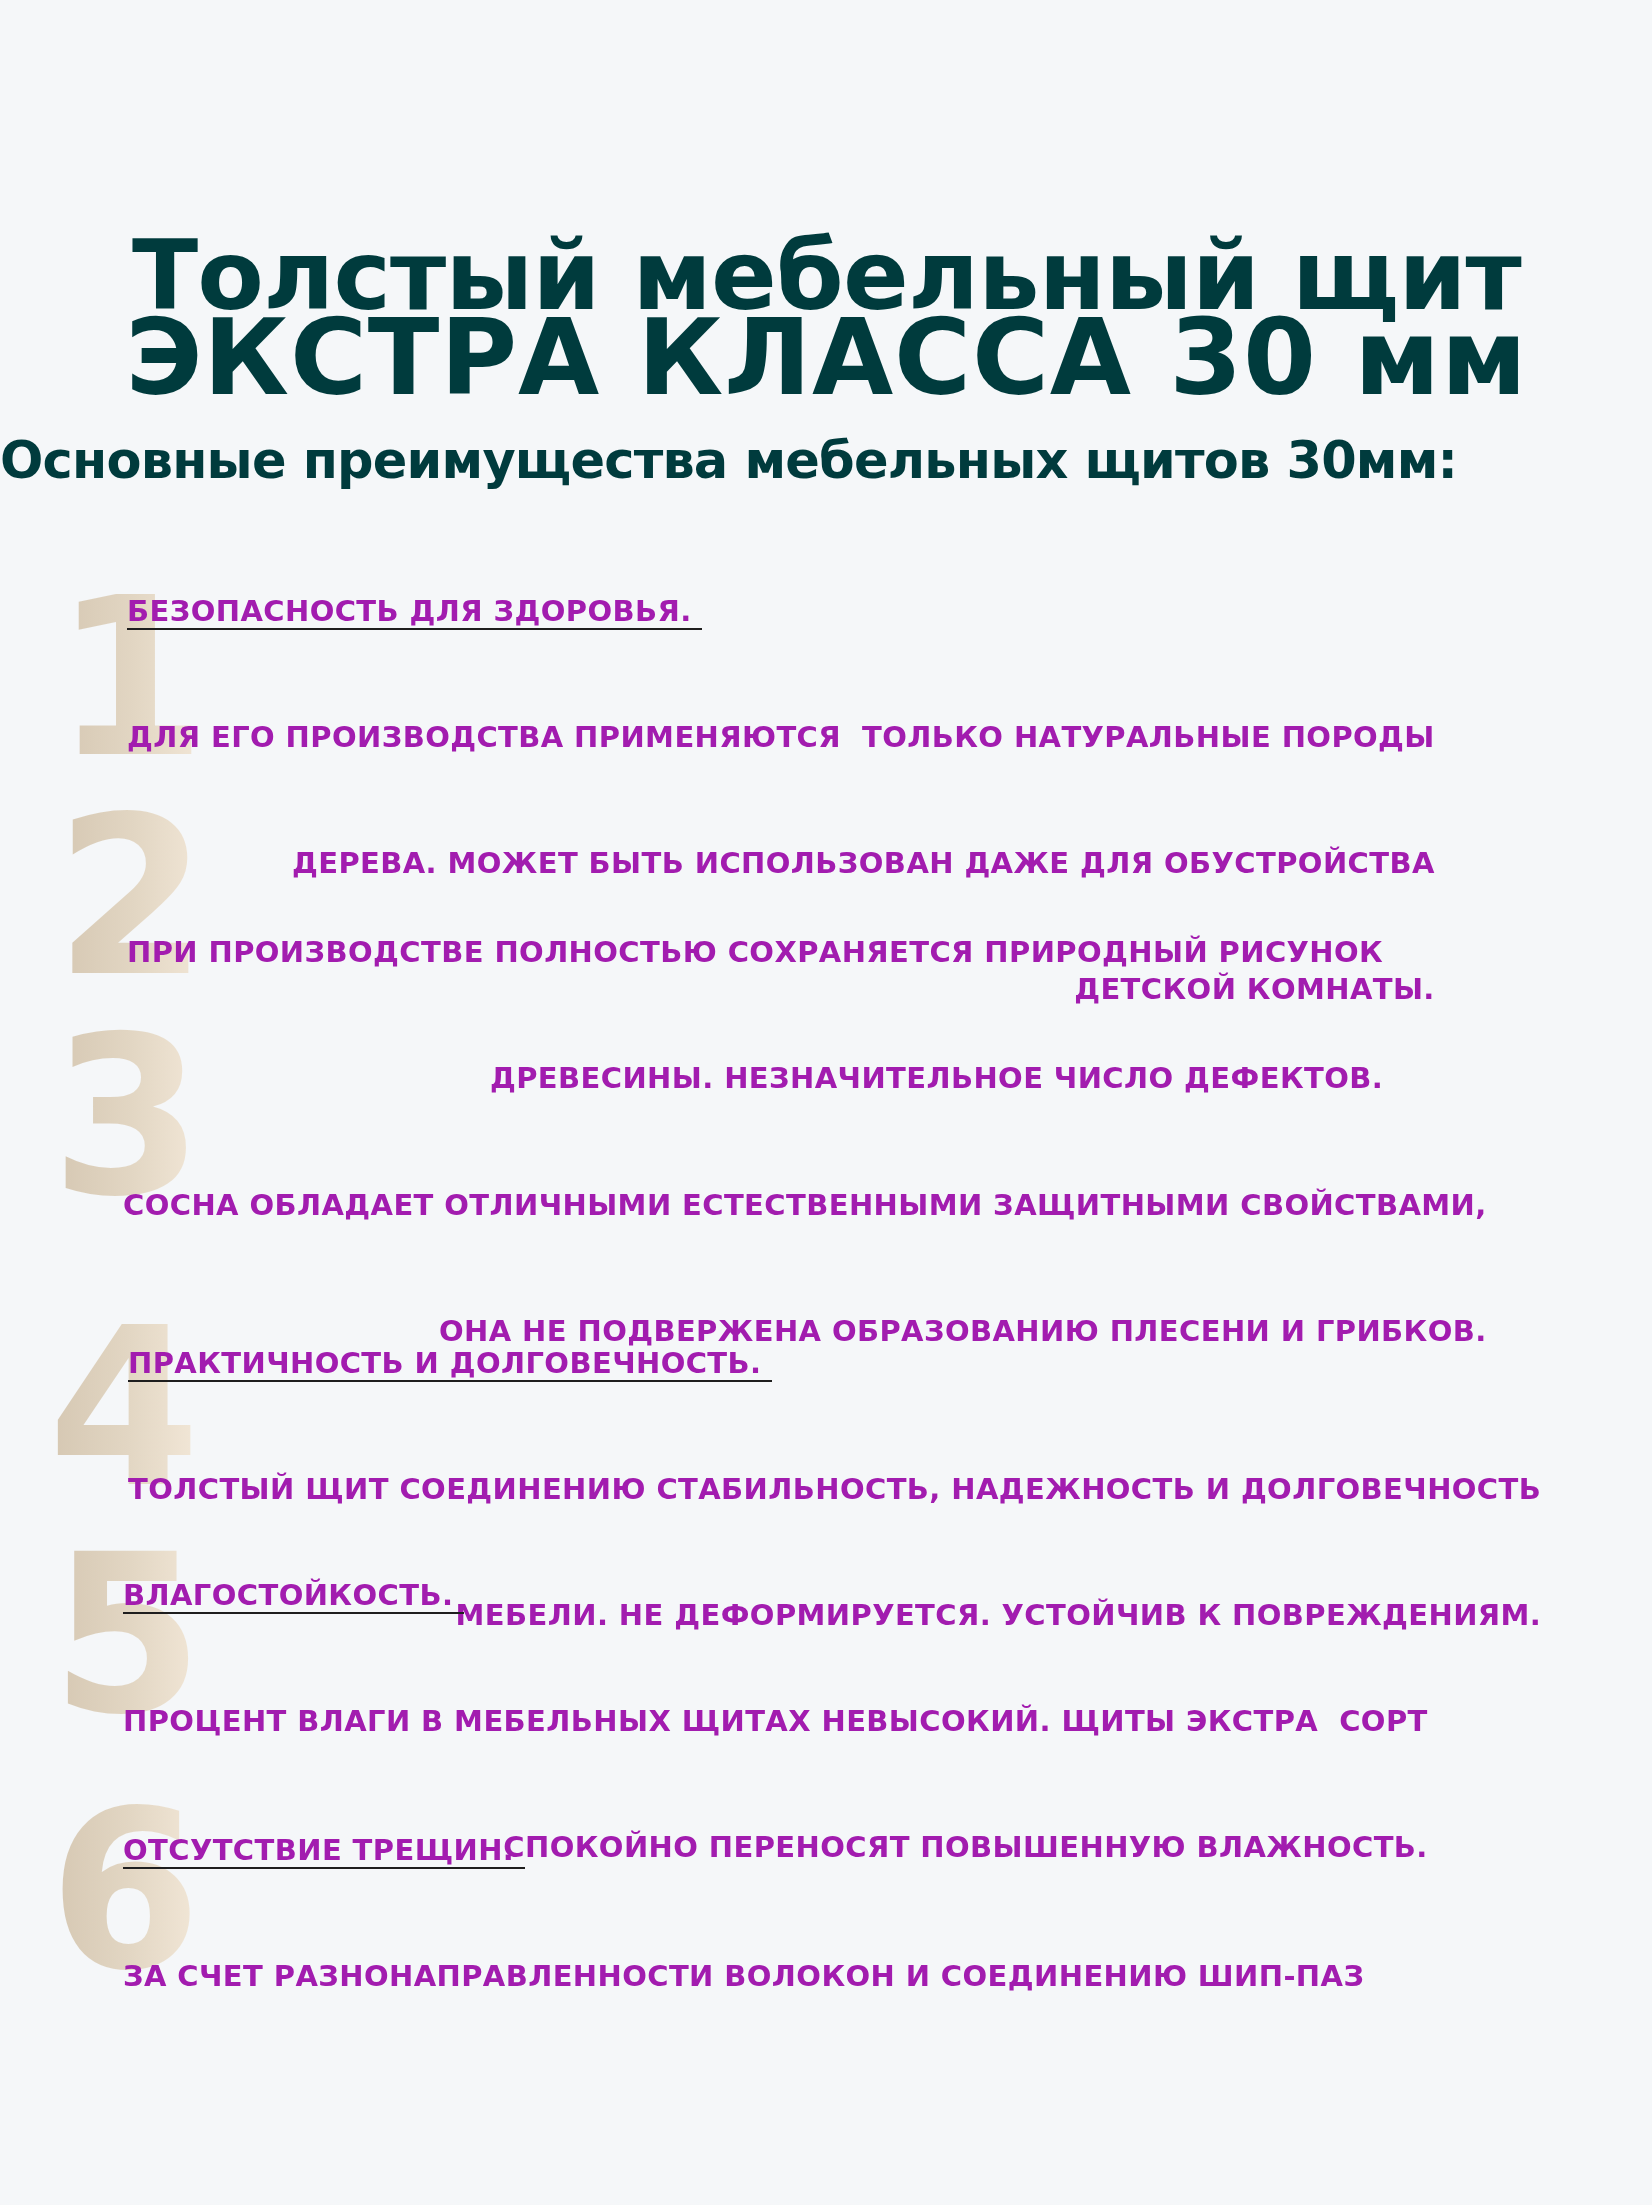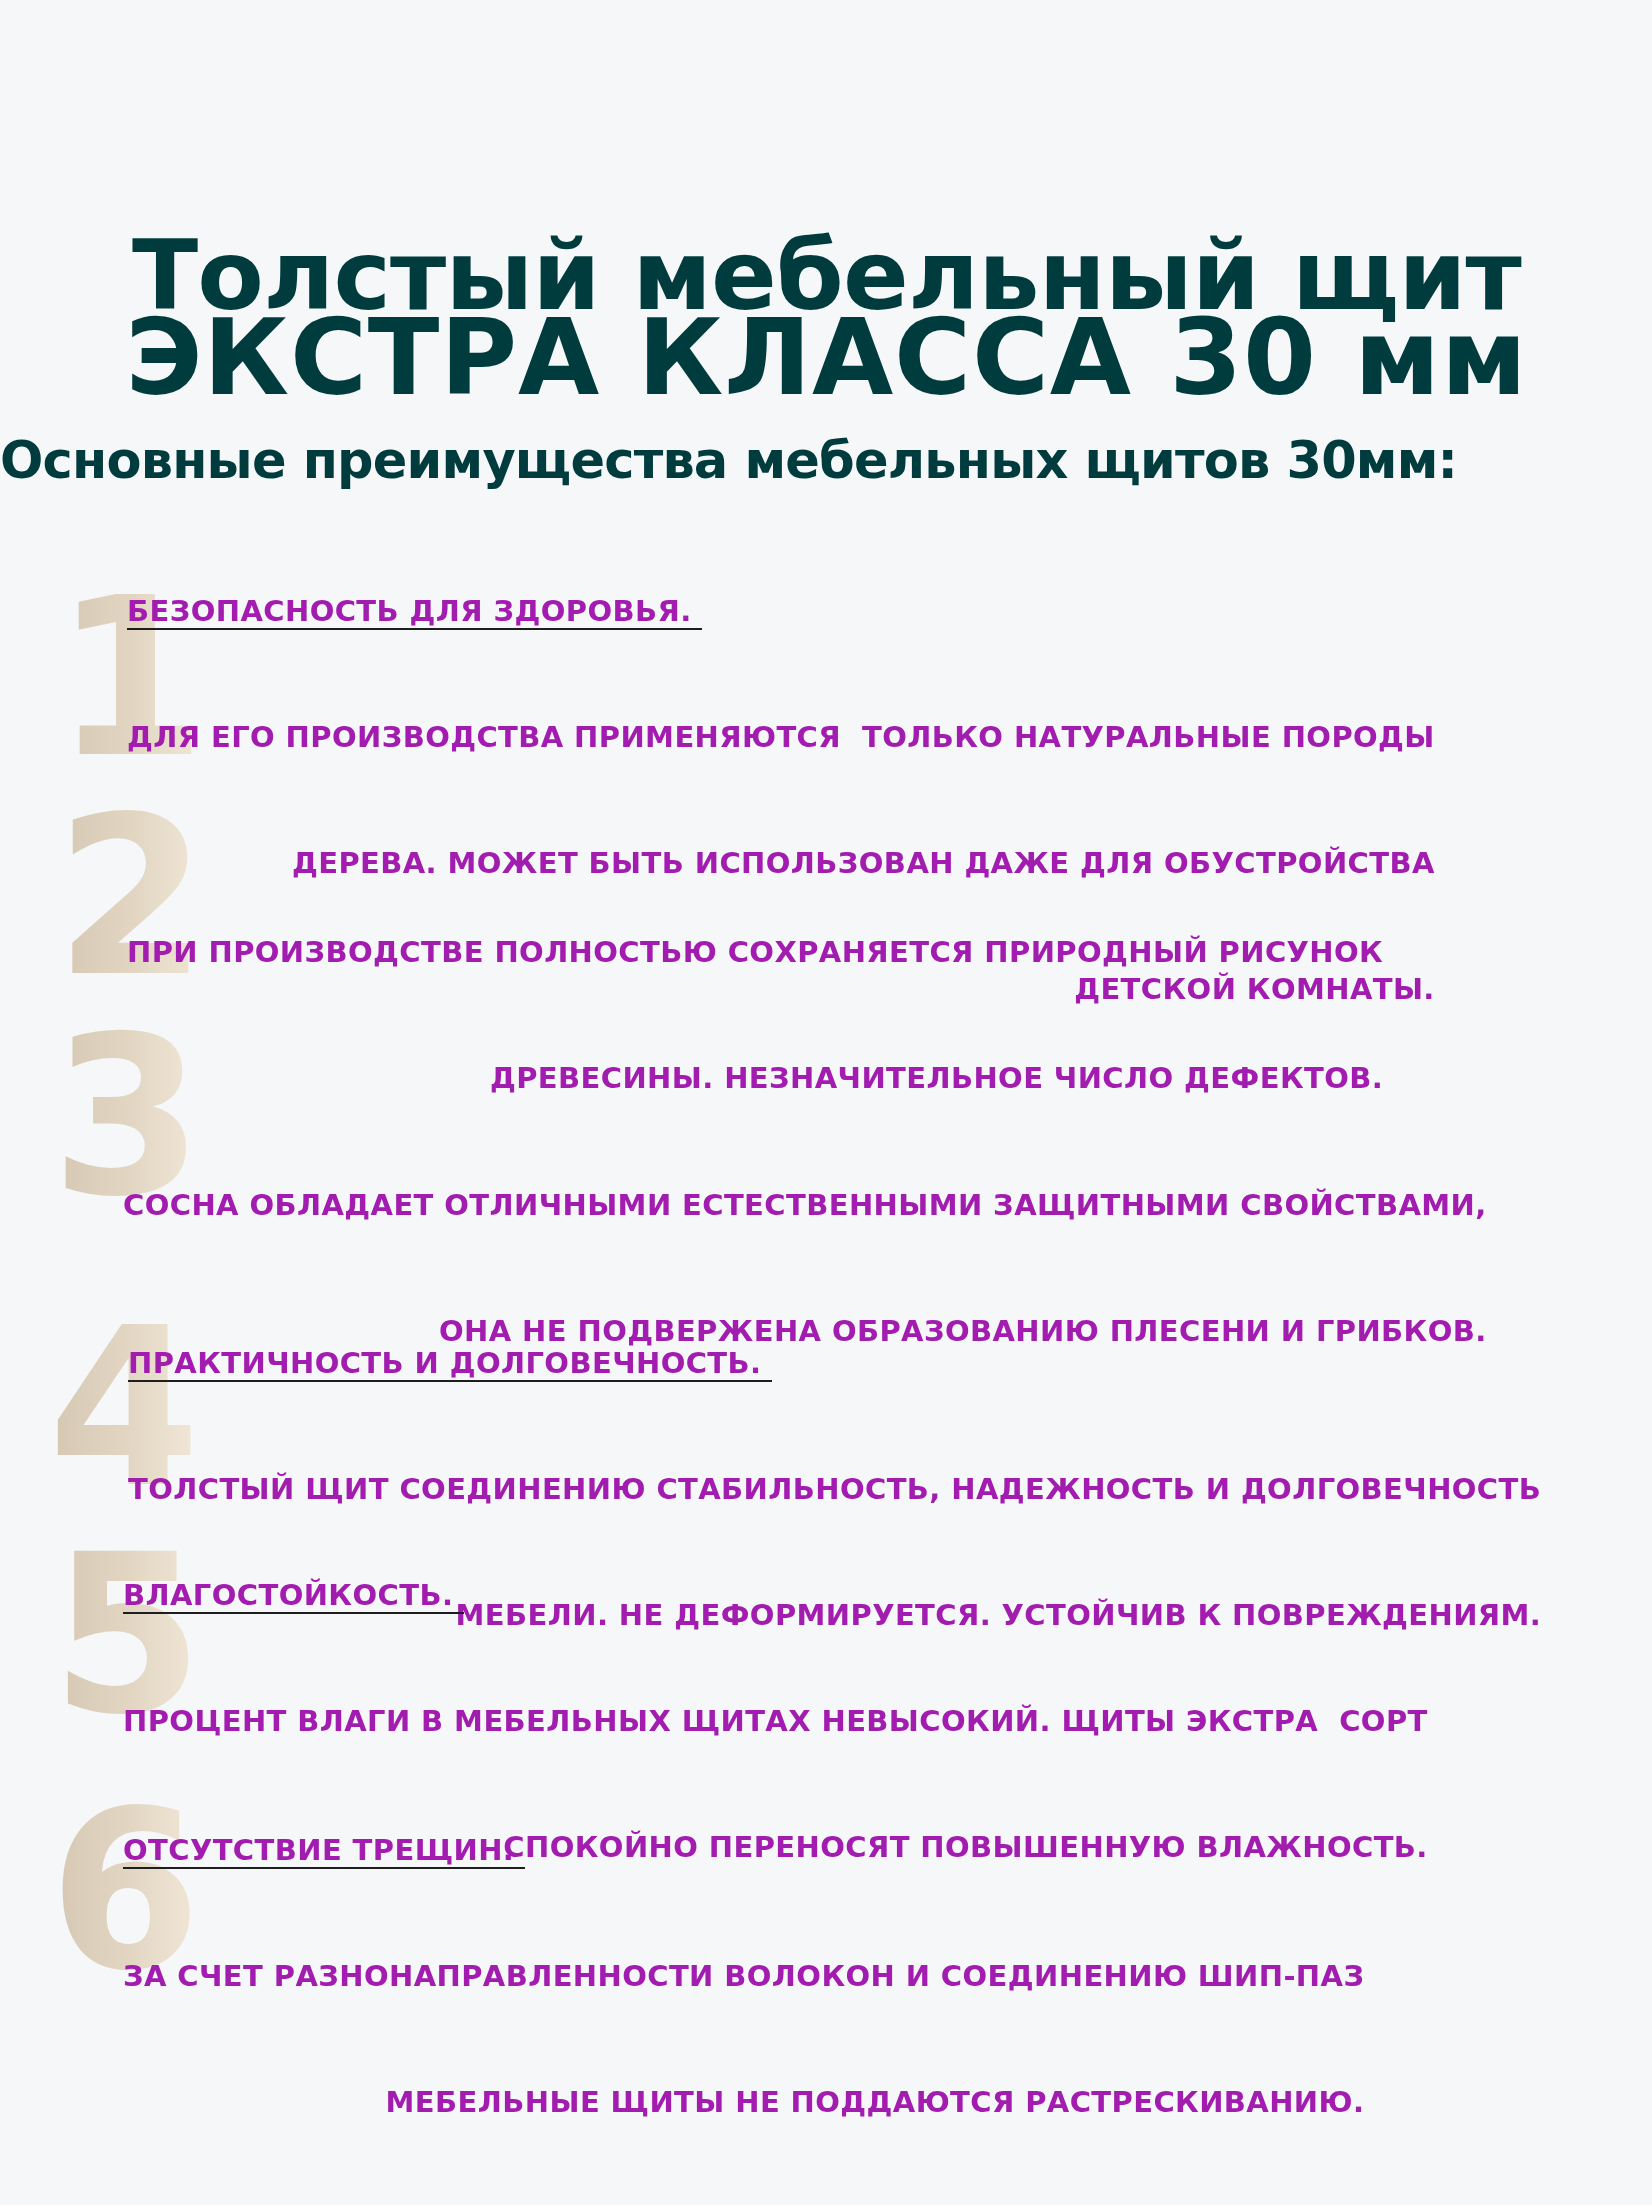--- a/index.html
+++ b/index.html
@@ -111,17 +111,16 @@
     </div>
   </div>
 </section>
 
 <section class="item">
   <div class="num" style="left:49px; top:1782px;">6</div>
   <div class="text-block" style="left:123px; top:1829px;">
     <div class="item-heading">ОТСУТСТВИЕ ТРЕЩИН.</div>
     <div class="item-body">
       <div>ЗА СЧЕТ РАЗНОНАПРАВЛЕННОСТИ ВОЛОКОН И СОЕДИНЕНИЮ ШИП-ПАЗ</div>
-      <div>МЕБЕЛЬНЫЕ ЩИТЫ НЕ ПОДДАЮТСЯ РАСТРЕСКИВАНИЮ.</div>
     </div>
   </div>
 </section>
 
 
 </body></html>

